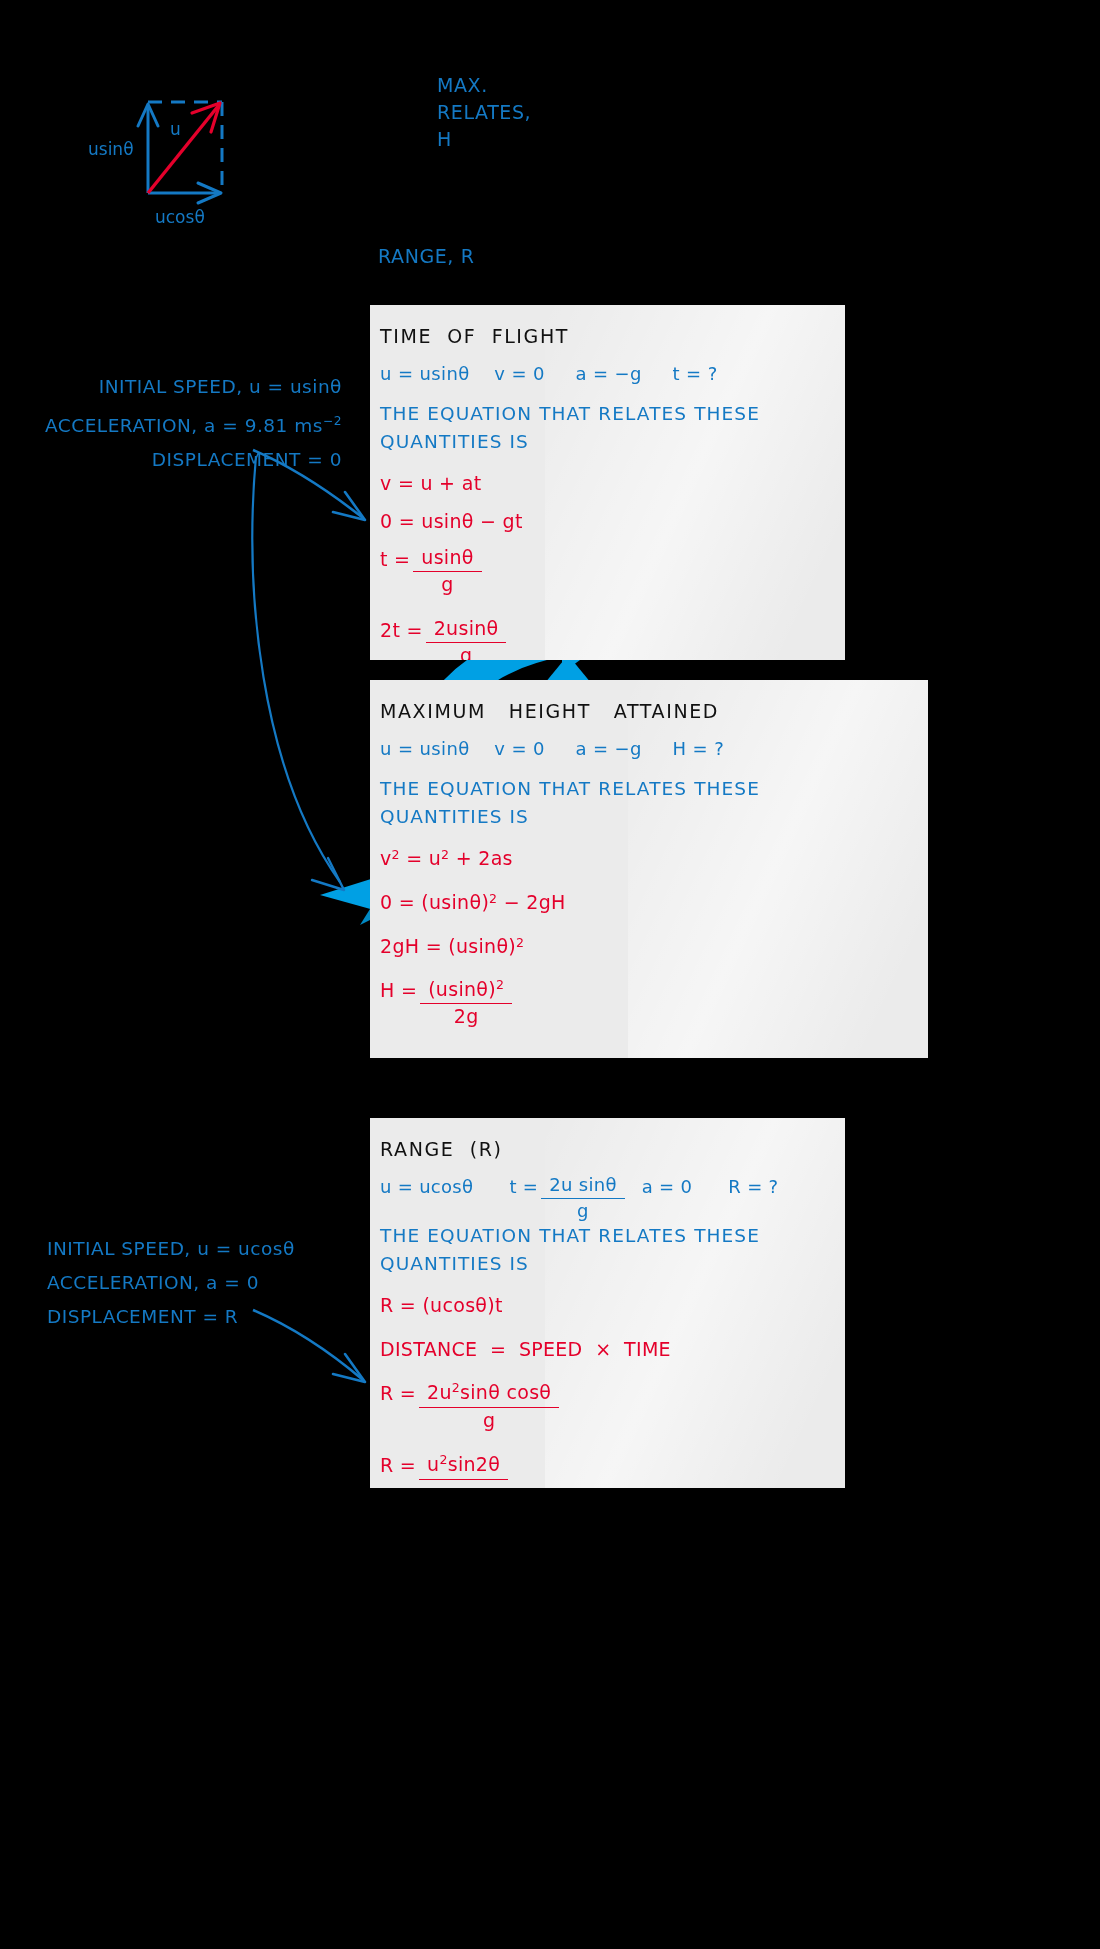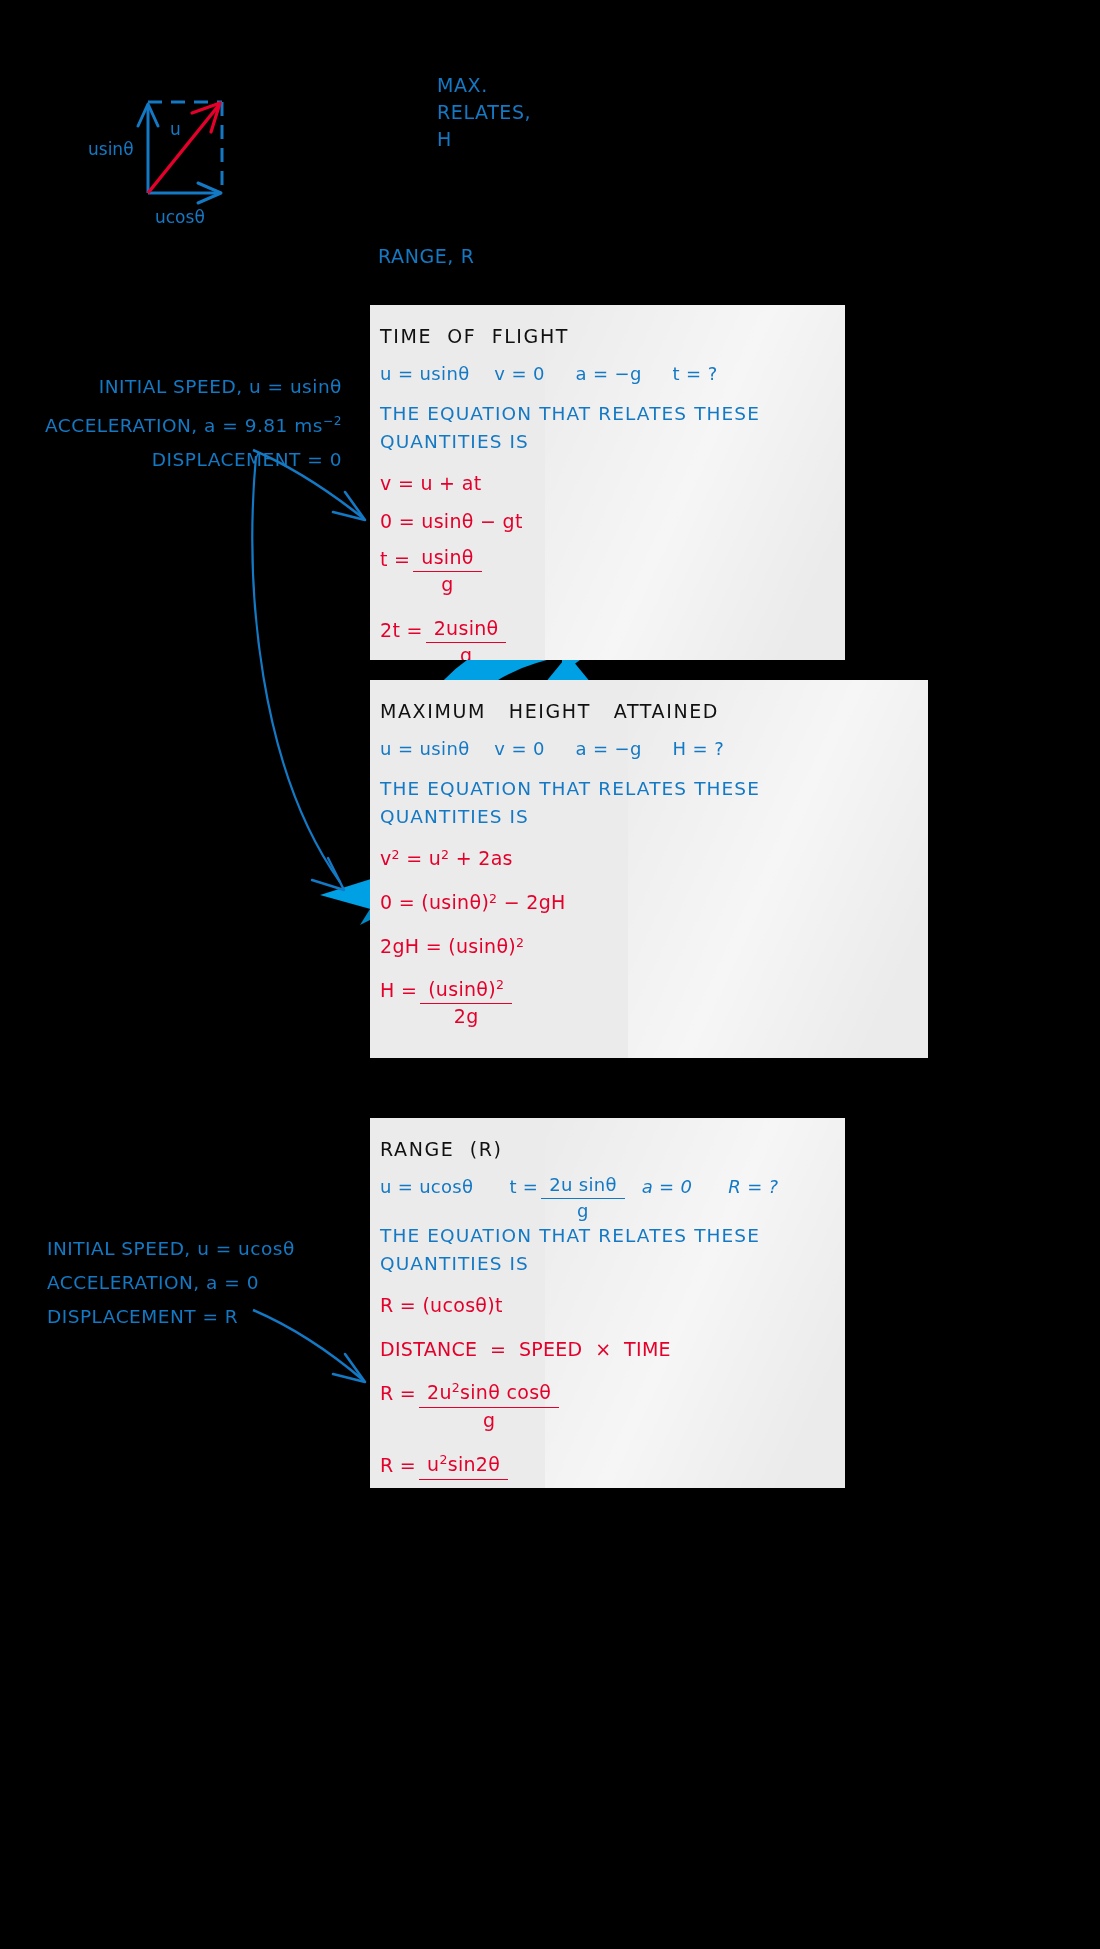--- a/index.html
+++ b/index.html
@@ -280,21 +280,21 @@
   <div class="panel" id="panel-range">
     <div class="panel-inner">
       <div class="panel-title">RANGE  (R)</div>
 
       <div class="eq" style="color:#1479c4; font-size:18px; margin-bottom:0;">
         <span>u = ucosθ      t =</span>
         <span class="frac">
           <span class="num">2u sinθ</span>
           <span class="den">g</span>
         </span>
-        <span style="margin-left:14px;font-style:italic;">a = 0      R = ?</span>
+        <span style="margin-left:14px;">a = 0      R = ?</span>
       </div>
 
       <div class="statement">THE  EQUATION  THAT  RELATES  THESE
 QUANTITIES  IS</div>
 
       <div class="eq gap">
         <span>R = (ucosθ)t</span>
       </div>
 
       <div class="eq gap">

